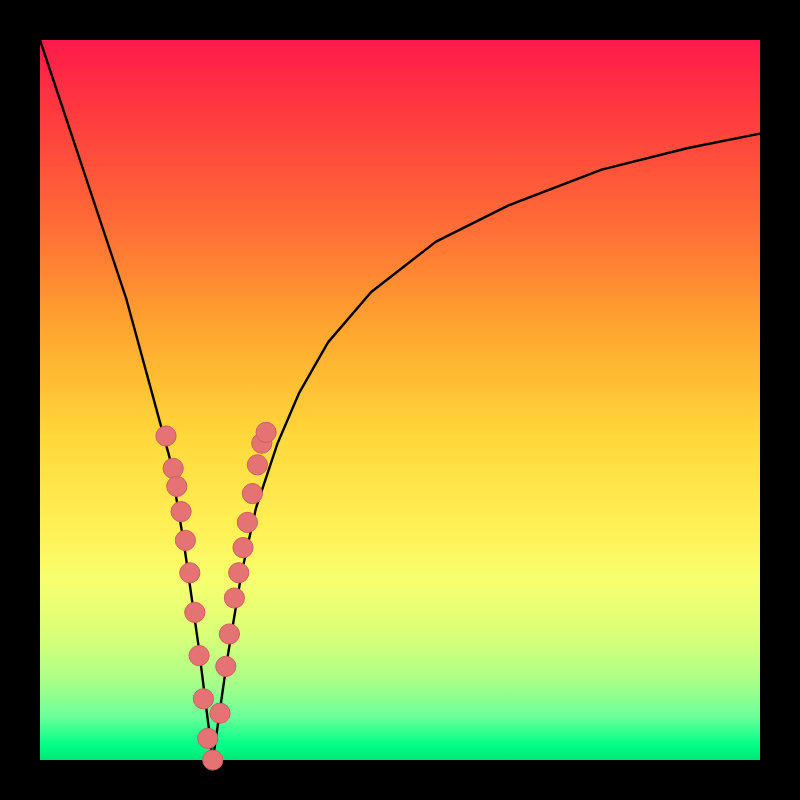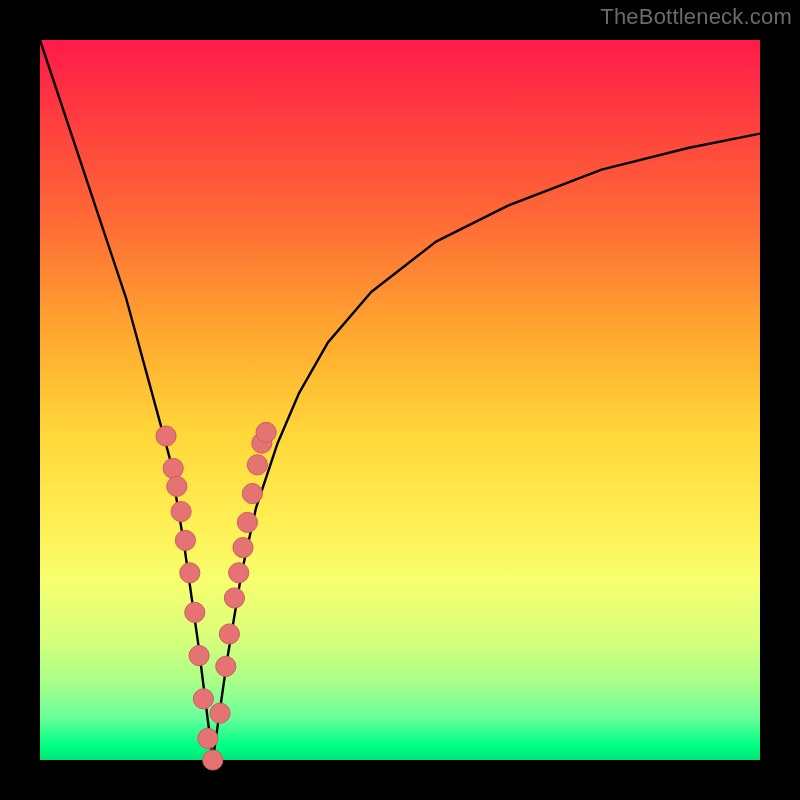--- a/index.html
+++ b/index.html
@@ -84,14 +84,13 @@
         <circle cx="198.7" cy="532.8" r="10.1" fill="#e57373" stroke="#cc5f5f" stroke-width="1"></circle>
         <circle cx="203.0" cy="507.6" r="10.1" fill="#e57373" stroke="#cc5f5f" stroke-width="1"></circle>
         <circle cx="207.4" cy="482.4" r="10.1" fill="#e57373" stroke="#cc5f5f" stroke-width="1"></circle>
         <circle cx="212.4" cy="453.6" r="10.1" fill="#e57373" stroke="#cc5f5f" stroke-width="1"></circle>
         <circle cx="217.4" cy="424.8" r="10.1" fill="#e57373" stroke="#cc5f5f" stroke-width="1"></circle>
         <circle cx="221.8" cy="403.2" r="10.1" fill="#e57373" stroke="#cc5f5f" stroke-width="1"></circle>
         <circle cx="226.1" cy="392.4" r="10.1" fill="#e57373" stroke="#cc5f5f" stroke-width="1"></circle>
       </g>
   </svg>
 
-  <div class="watermark">TheBottleneck.com</div>
 </div>
 
 </body></html>

